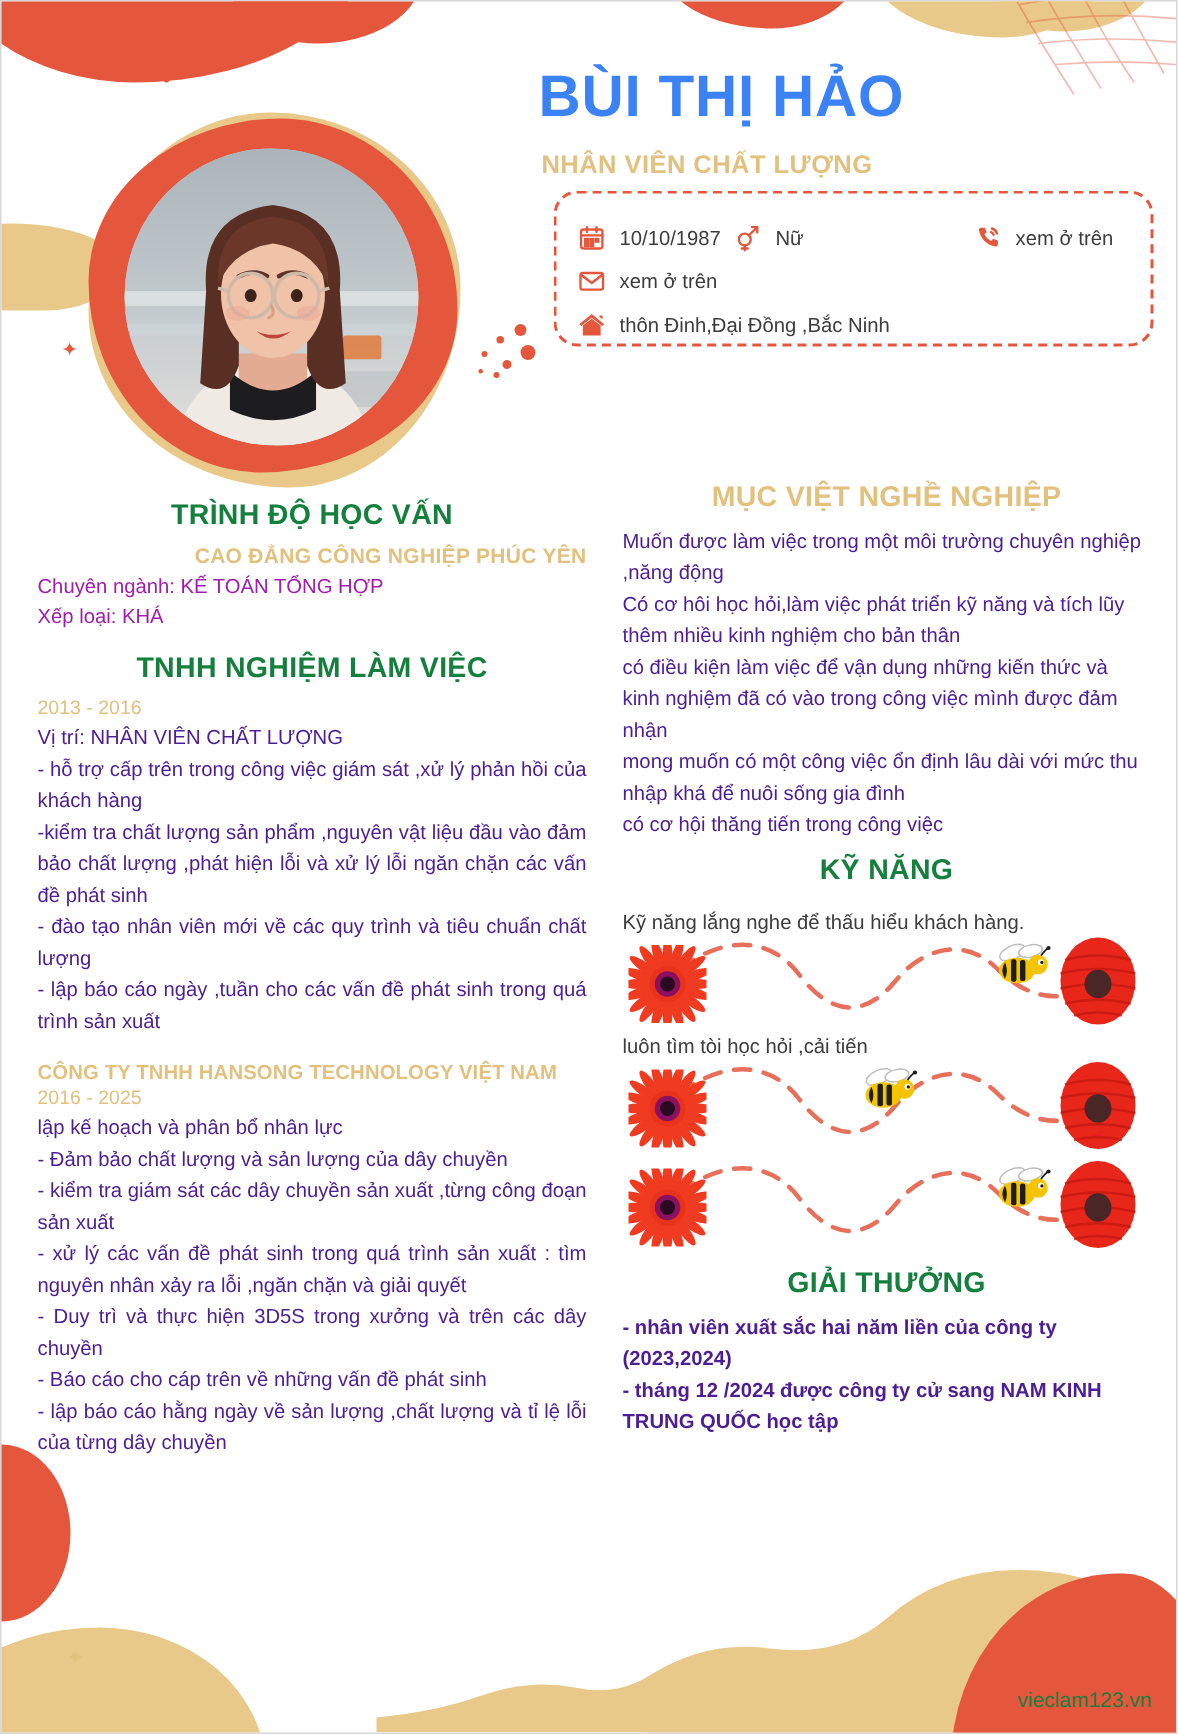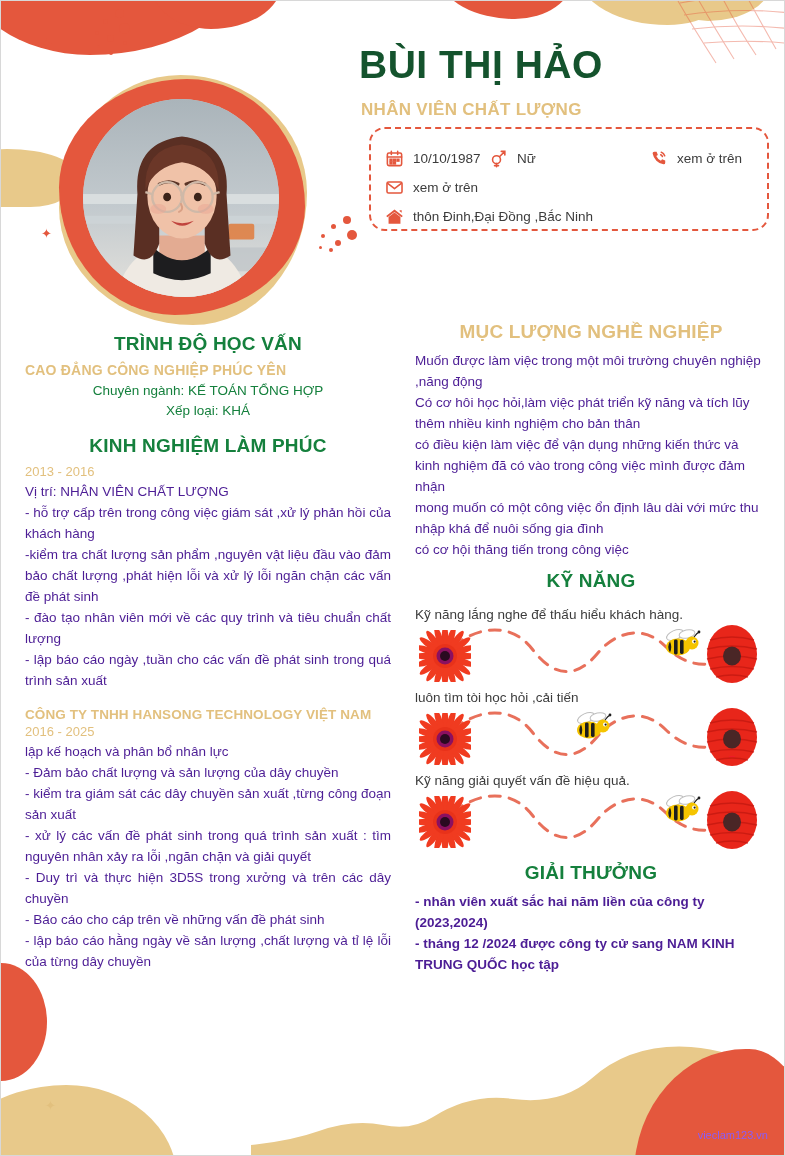--- a/index.html
+++ b/index.html
@@ -102,21 +102,21 @@
     border-radius: 50% 50% 48% 52% / 50% 50% 50% 50%;
     overflow: hidden;
     background: #c9cdd0;
   }
   .photo-clip svg { display: block; width: 100%; height: 100%; }
 
   
   .name {
     position: absolute; left: 358px; top: 42px;
     font-size: 39px; font-weight: bold; letter-spacing: .5px;
-    color: #14532d;
+    color: #3b82f6;
   }
   .job-title {
     position: absolute; left: 360px; top: 99px;
     font-size: 17px; font-weight: bold; letter-spacing: .3px;
     color: #E2C07E;
   }
 
   
   .contact-box {
     position: absolute; left: 368px; top: 126px;
@@ -138,28 +138,28 @@
   .col-right { position: absolute; left: 414px; top: 320px; width: 352px; }
 
   .sec-title {
     text-align: center; font-size: 19px; font-weight: bold;
     color: #15803d; letter-spacing: .2px;
     margin: 0 0 7px 0;
   }
   .sec-title.gold { color: #E2C07E; }
 
   .school {
-    text-align: left; font-size: 14px; font-weight: bold;
+    text-align: right; font-size: 14px; font-weight: bold;
     color: #E2C07E; letter-spacing: .2px; margin-bottom: 3px;
   }
   .years-center {
     text-align: center; font-size: 13px; color: #E2C07E; margin-bottom: 3px;
   }
   .edu-line {
-    text-align: center; font-size: 13.5px; color: #15803d; line-height: 20px;
+    text-align: left; font-size: 13.5px; color: #a21caf; line-height: 20px;
   }
 
   .company {
     font-size: 13.5px; font-weight: bold; color: #E2C07E;
     letter-spacing: .1px; margin-top: 2px;
   }
   .period { font-size: 13px; color: #E2C07E; margin: 2px 0 2px 0; }
   .body-text {
     font-size: 13.5px; color: #4c1d95; line-height: 21px;
     text-align: justify;
@@ -171,21 +171,21 @@
   .skill-label { font-size: 13.5px; color: #3c3c3c; margin-bottom: 2px; }
   .skill-track { position: relative; width: 345px; height: 66px; }
   .skill-track svg { display: block; }
   .flower, .hive, .bee { position: absolute; }
   .flower { left: 4px;  top: 6px; }
   .hive   { right: 0px; top: 0px; }
   .bee    { top: 4px; }
 
   .footer-mark {
     position: absolute; right: 16px; bottom: 14px;
-    font-size: 11px; color: #8b5cf6;
+    font-size: 14px; color: #15803d;
   }
 </style>
 </head>
 <body>
 
 <div id="cv">
 
   <div class="deco blob-orange-tl"></div>
   <div class="deco blob-orange-tl2"></div>
   <div class="deco blob-orange-tm"></div>
@@ -361,21 +361,21 @@
 
   <div class="col-left">
 
     <div class="sec-title">TRÌNH ĐỘ HỌC VẤN</div>
     <div class="school">CAO ĐẲNG CÔNG NGHIỆP PHÚC YÊN</div>
     <div class="edu-line">Chuyên ngành: KẾ TOÁN TỔNG HỢP</div>
     <div class="edu-line">Xếp loại: KHÁ</div>
 
     <div class="gap"></div>
 
-    <div class="sec-title">KINH NGHIỆM LÀM PHÚC</div>
+    <div class="sec-title">TNHH NGHIỆM LÀM VIỆC</div>
 
     <div>
       <div class="period">2013 - 2016</div>
       <div class="body-text left">Vị trí: NHÂN VIÊN CHẤT LƯỢNG</div>
       <div class="body-text" style="white-space:pre-line;">- hỗ trợ cấp trên  trong công việc giám sát ,xử lý phản hồi của khách hàng
 -kiểm tra chất lượng sản phẩm ,nguyên vật liệu đầu vào đảm bảo chất lượng ,phát hiện lỗi và xử lý lỗi ngăn chặn các vấn đề phát sinh
 - đào tạo nhân viên mới về các quy trình và tiêu chuẩn chất lượng
 - lập báo cáo ngày ,tuần cho các vấn đề phát sinh trong quá trình sản xuất</div>
     </div>
 
@@ -389,21 +389,21 @@
 - kiểm tra giám sát các dây chuyền sản xuất ,từng công đoạn sản xuất
 - xử lý các vấn đề phát sinh trong quá trình sản xuất : tìm nguyên nhân xảy ra lỗi ,ngăn chặn và giải quyết
 - Duy trì và thực hiện 3D5S trong xưởng và trên các dây chuyền
 - Báo cáo cho cáp trên về những vấn đề phát sinh
 - lập báo cáo hằng ngày về sản lượng ,chất lượng và tỉ lệ lỗi của từng dây chuyền</div>
     </div>
   </div>
 
   <div class="col-right">
 
-    <div class="sec-title gold">MỤC LƯỢNG NGHỀ NGHIỆP</div>
+    <div class="sec-title gold">MỤC VIỆT NGHỀ NGHIỆP</div>
     <div class="body-text left" style="white-space:pre-line;">Muốn được làm việc trong một môi trường chuyên nghiệp ,năng động
 Có cơ hôi học hỏi,làm việc phát triển kỹ năng và tích lũy thêm nhiều kinh nghiệm cho bản thân
 có điều kiện làm việc để vận dụng những kiến thức và kinh nghiệm đã có vào trong công việc mình được đảm nhận
 mong muốn có một công việc ổn định lâu dài với mức thu nhập khá để nuôi sống gia đình
 có cơ hội thăng tiến trong công việc</div>
 
     <div style="height:10px;"></div>
     <div class="sec-title">KỸ NĂNG</div>
     <div style="height:8px;"></div>
 
@@ -626,21 +626,20 @@
             <circle cx="33" cy="13.5" r="2" fill="#fff"></circle>
             <circle cx="33.6" cy="13.6" r="1.1" fill="#1d1d1d"></circle>
             <path d="M33,9 q3,-4 5,-5" stroke="#1d1d1d" stroke-width="1.2" fill="none"></path>
             <circle cx="38" cy="4" r="1.4" fill="#1d1d1d"></circle>
           </svg>
         </span>
       </div>
     </div>
 
     <div>
-      <div class="skill-label">Kỹ năng giải quyết vấn đề hiệu quả.</div>
       <div class="skill-track">
         <svg width="345" height="66" viewBox="0 0 345 66">
           <path d="M38,22 C70,-2 100,2 118,26 C138,52 160,56 182,30 C200,8 228,0 250,22 C268,40 290,46 312,34" fill="none" stroke="#E8705B" stroke-width="3" stroke-dasharray="11 9" stroke-linecap="round"></path>
         </svg>
         <span class="flower">
           <svg width="52" height="52" viewBox="0 0 52 52">
             <g fill="#F03B20">
                 <g transform="translate(26,26)">
               <g>
                     <ellipse cx="0" cy="-19" rx="3.3" ry="12"></ellipse>

